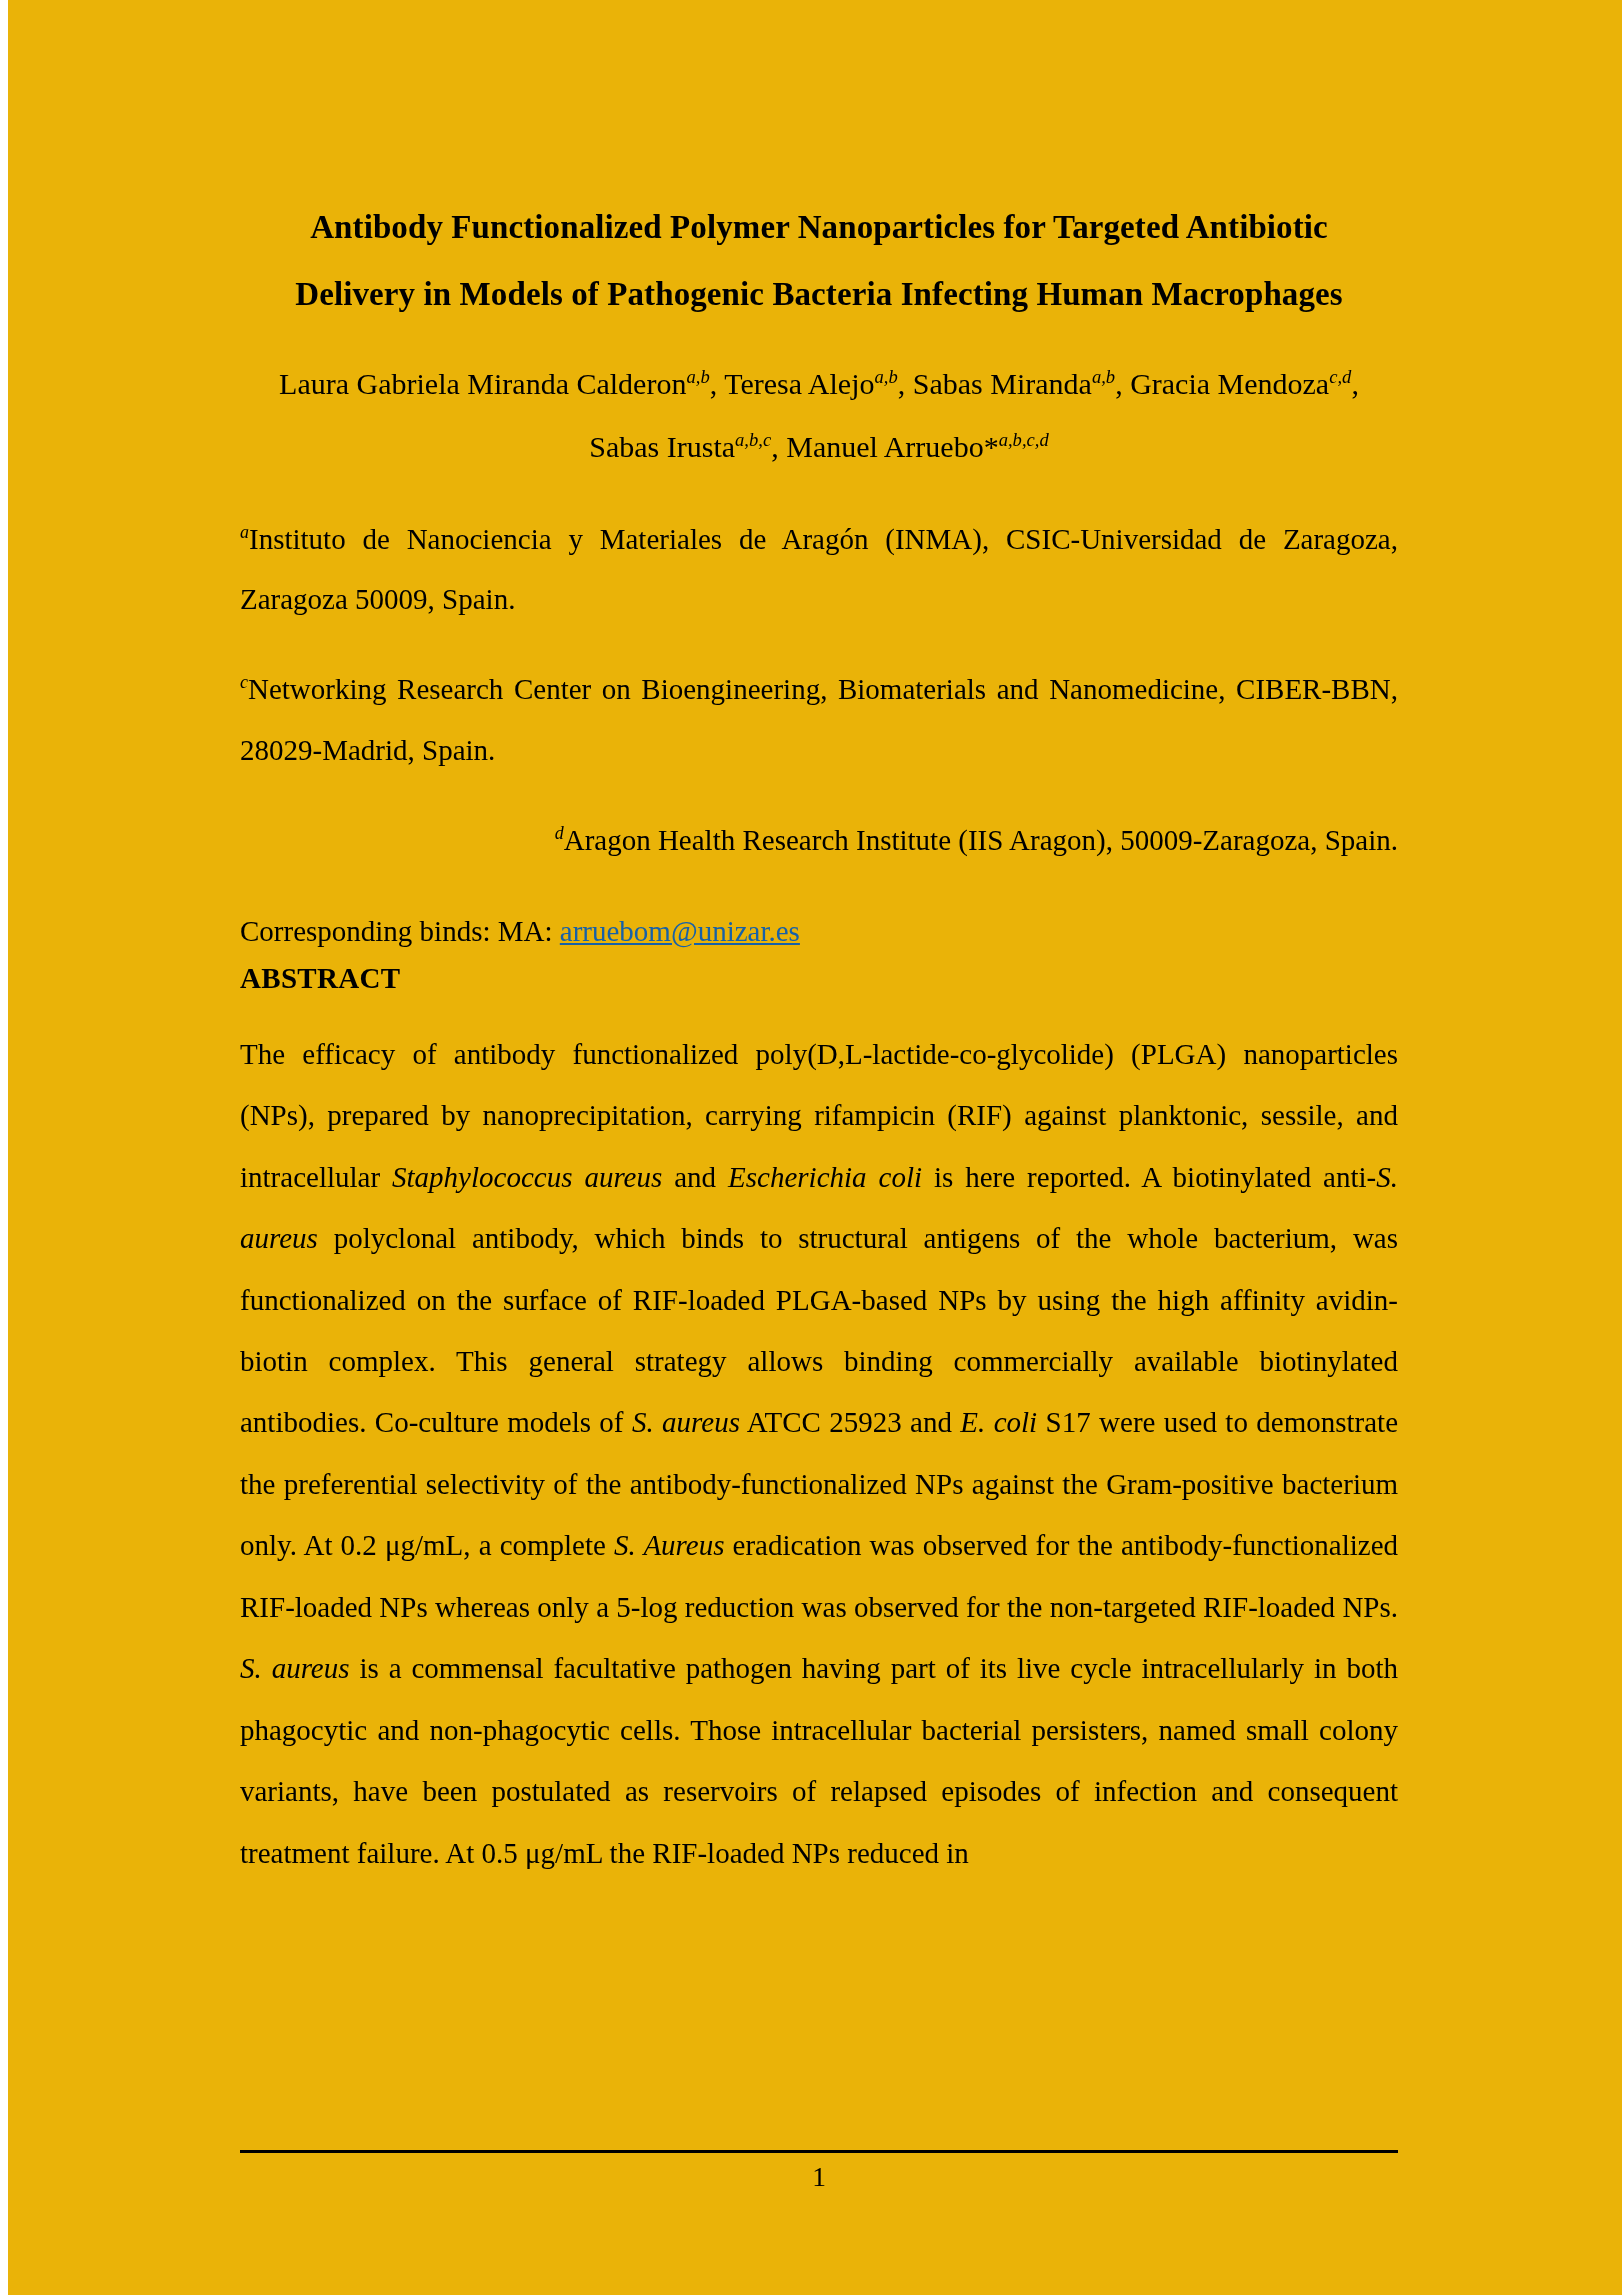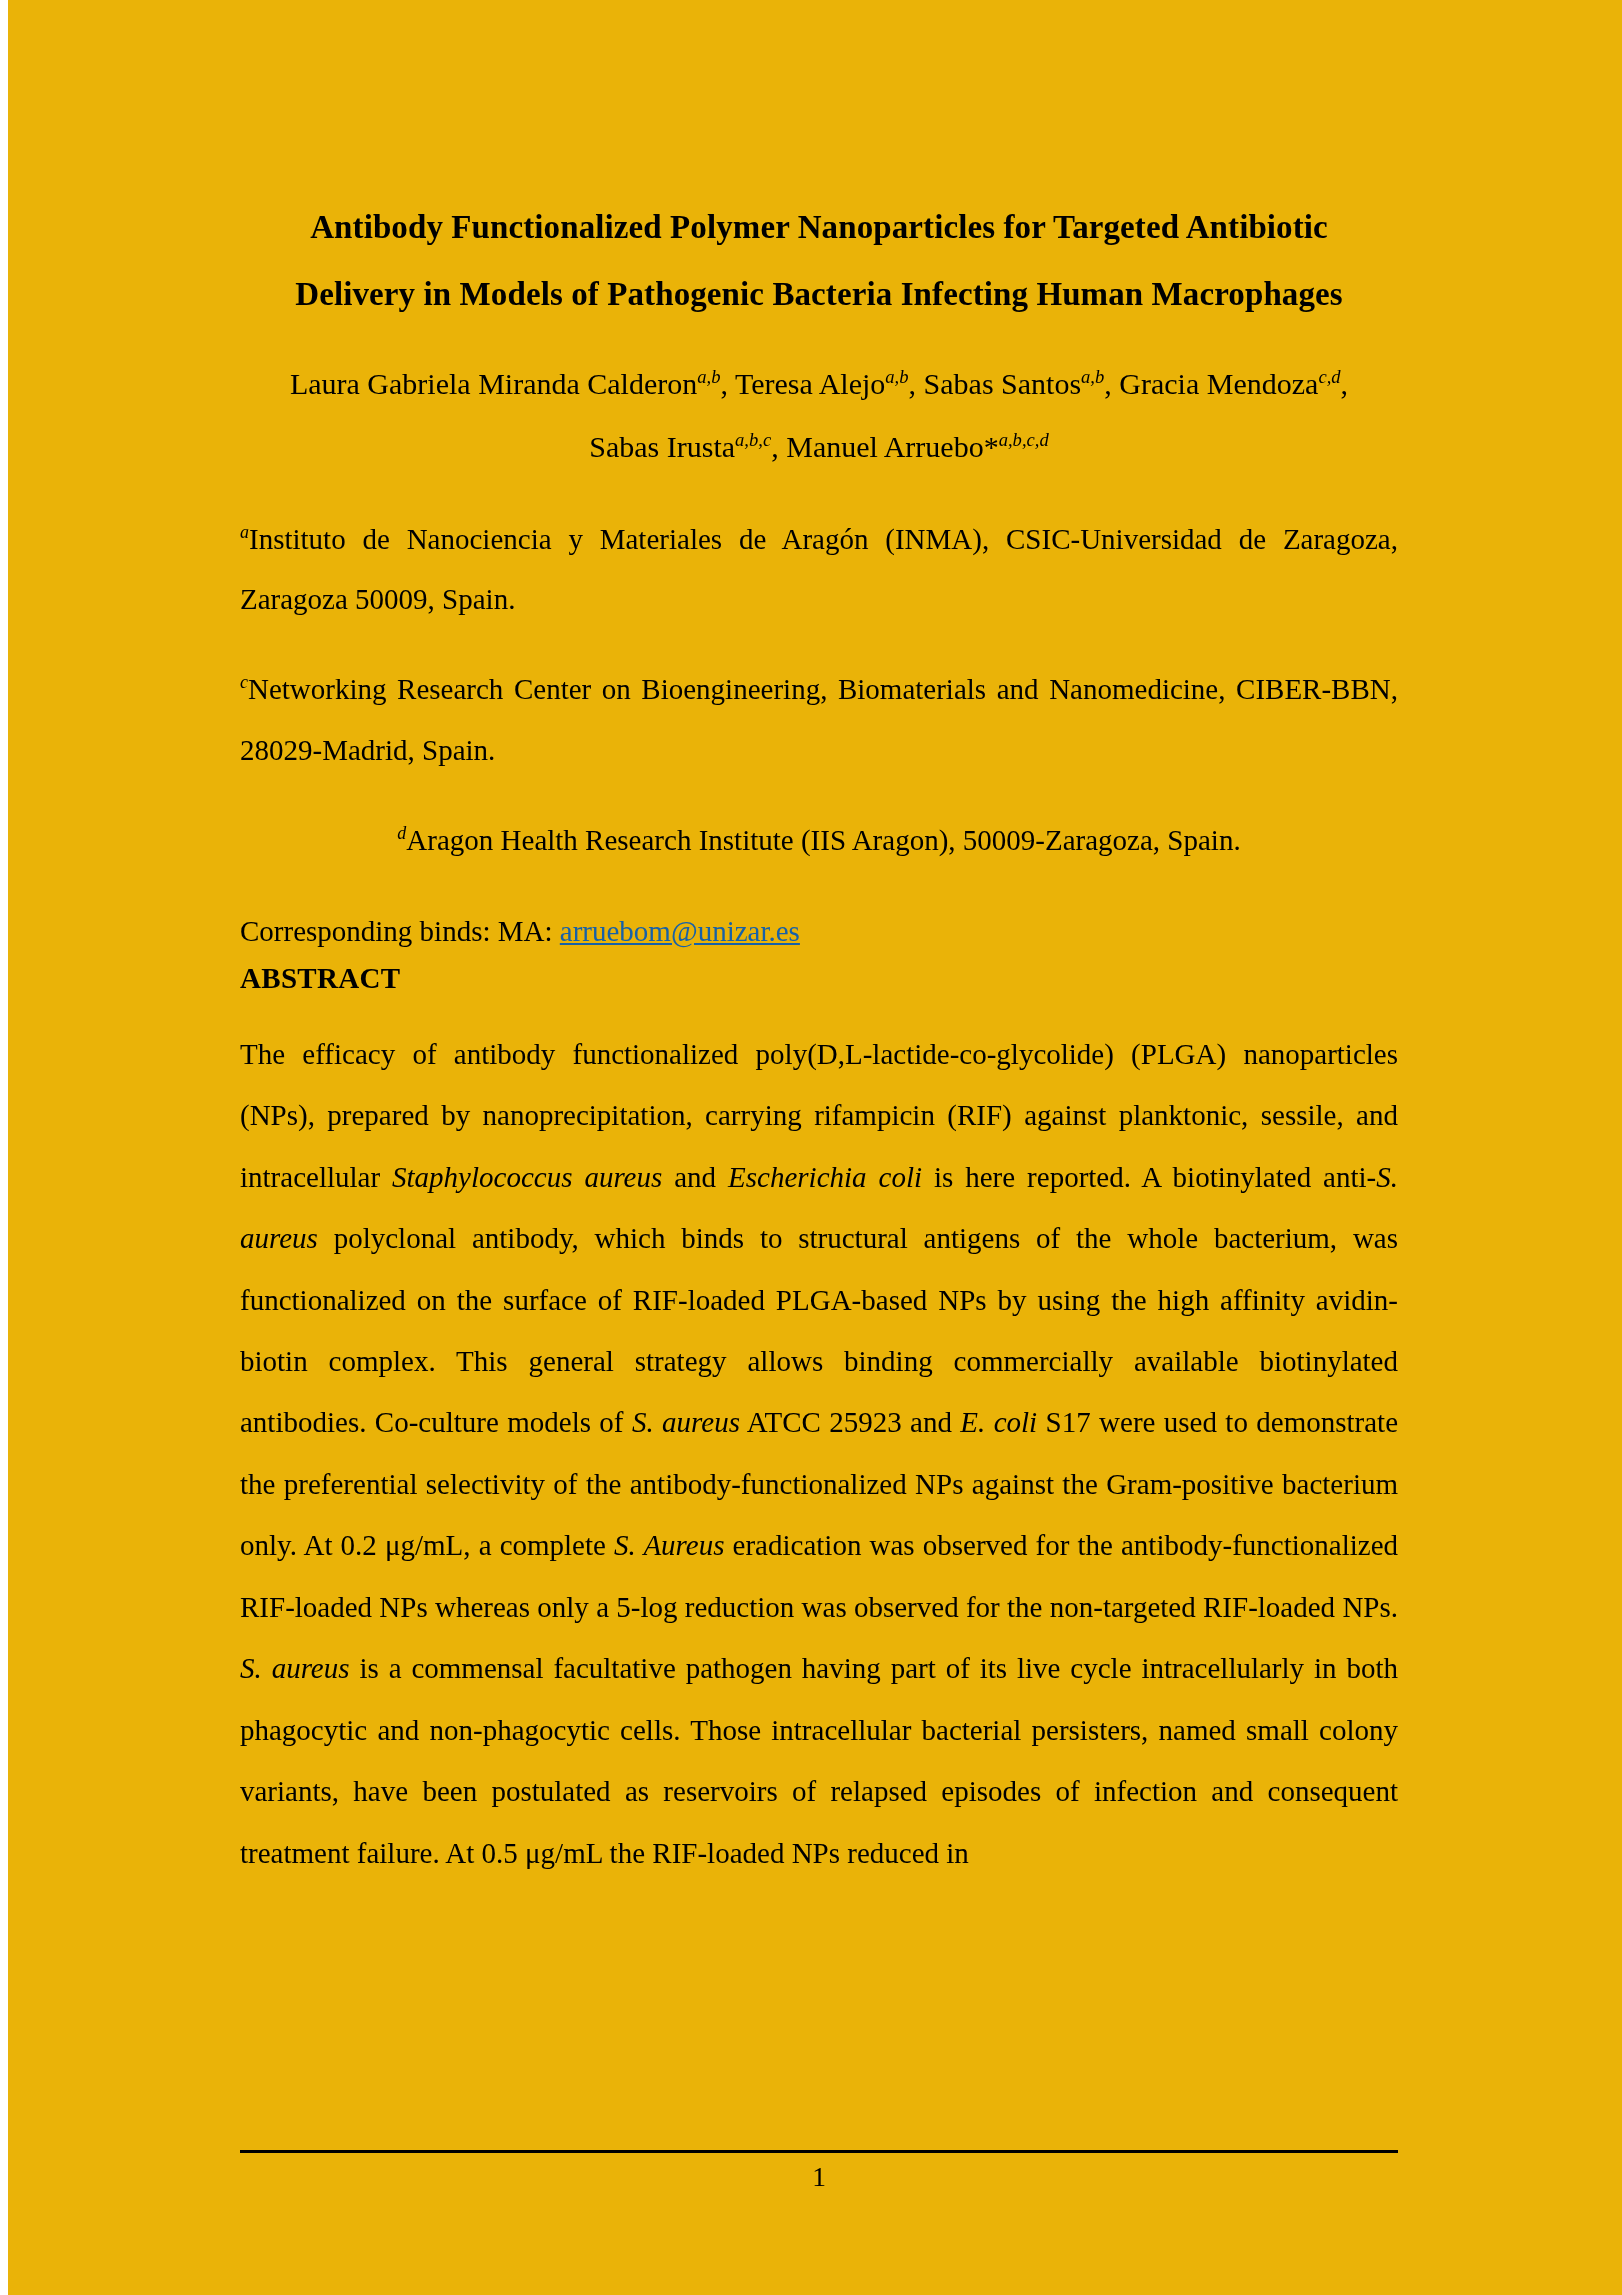--- a/index.html
+++ b/index.html
@@ -58,21 +58,21 @@
 
   
   .aff {
     font-size: 29px;
     line-height: 2.08;
     text-align: justify;
     text-justify: inter-word;
     margin-top: 30px;
   }
   .aff-last-nonjust {
-    text-align: center;
+    text-align: right;
   }
 
   .corresponding {
     font-size: 29px;
     line-height: 2.08;
     margin-top: 31px;
     text-align: left;
   }
   .mail {
     color: #1761a8;
@@ -115,21 +115,21 @@
 </style>
 </head>
 <body>
 
 <div class="page">
 
   <div class="content">
 
     <div class="title">Antibody Functionalized Polymer Nanoparticles for Targeted Antibiotic Delivery in Models of Pathogenic Bacteria Infecting Human Macrophages</div>
 
-    <div class="authors"><span>Laura Gabriela Miranda Calderon</span><sup>a,b</sup>, <span>Teresa Alejo</span><sup>a,b</sup>, <span>Sabas Santos</span><sup>a,b</sup>, <span>Gracia Mendoza</span><sup>c,d</sup>, <span>Sabas Irusta</span><sup>a,b,c</sup>, <span>Manuel Arruebo</span><span>*</span><sup>a,b,c,d</sup></div>
+    <div class="authors"><span>Laura Gabriela Miranda Calderon</span><sup>a,b</sup>, <span>Teresa Alejo</span><sup>a,b</sup>, <span>Sabas Miranda</span><sup>a,b</sup>, <span>Gracia Mendoza</span><sup>c,d</sup>, <span>Sabas Irusta</span><sup>a,b,c</sup>, <span>Manuel Arruebo</span><span>*</span><sup>a,b,c,d</sup></div>
 
     <div class="aff"><sup>a</sup><span>Instituto de Nanociencia y Materiales de Aragón (INMA), CSIC-Universidad de Zaragoza, Zaragoza 50009, Spain.</span></div>
     <div class="aff"><sup>c</sup><span>Networking Research Center on Bioengineering, Biomaterials and Nanomedicine, CIBER-BBN, 28029-Madrid, Spain.</span></div>
     <div class="aff aff-last-nonjust"><sup>d</sup><span>Aragon Health Research Institute (IIS Aragon), 50009-Zaragoza, Spain.</span></div>
 
     <div class="corresponding">
       <span>Corresponding binds: MA:</span>
       <a class="mail" href="#">arruebom@unizar.es</a>
     </div>
 

